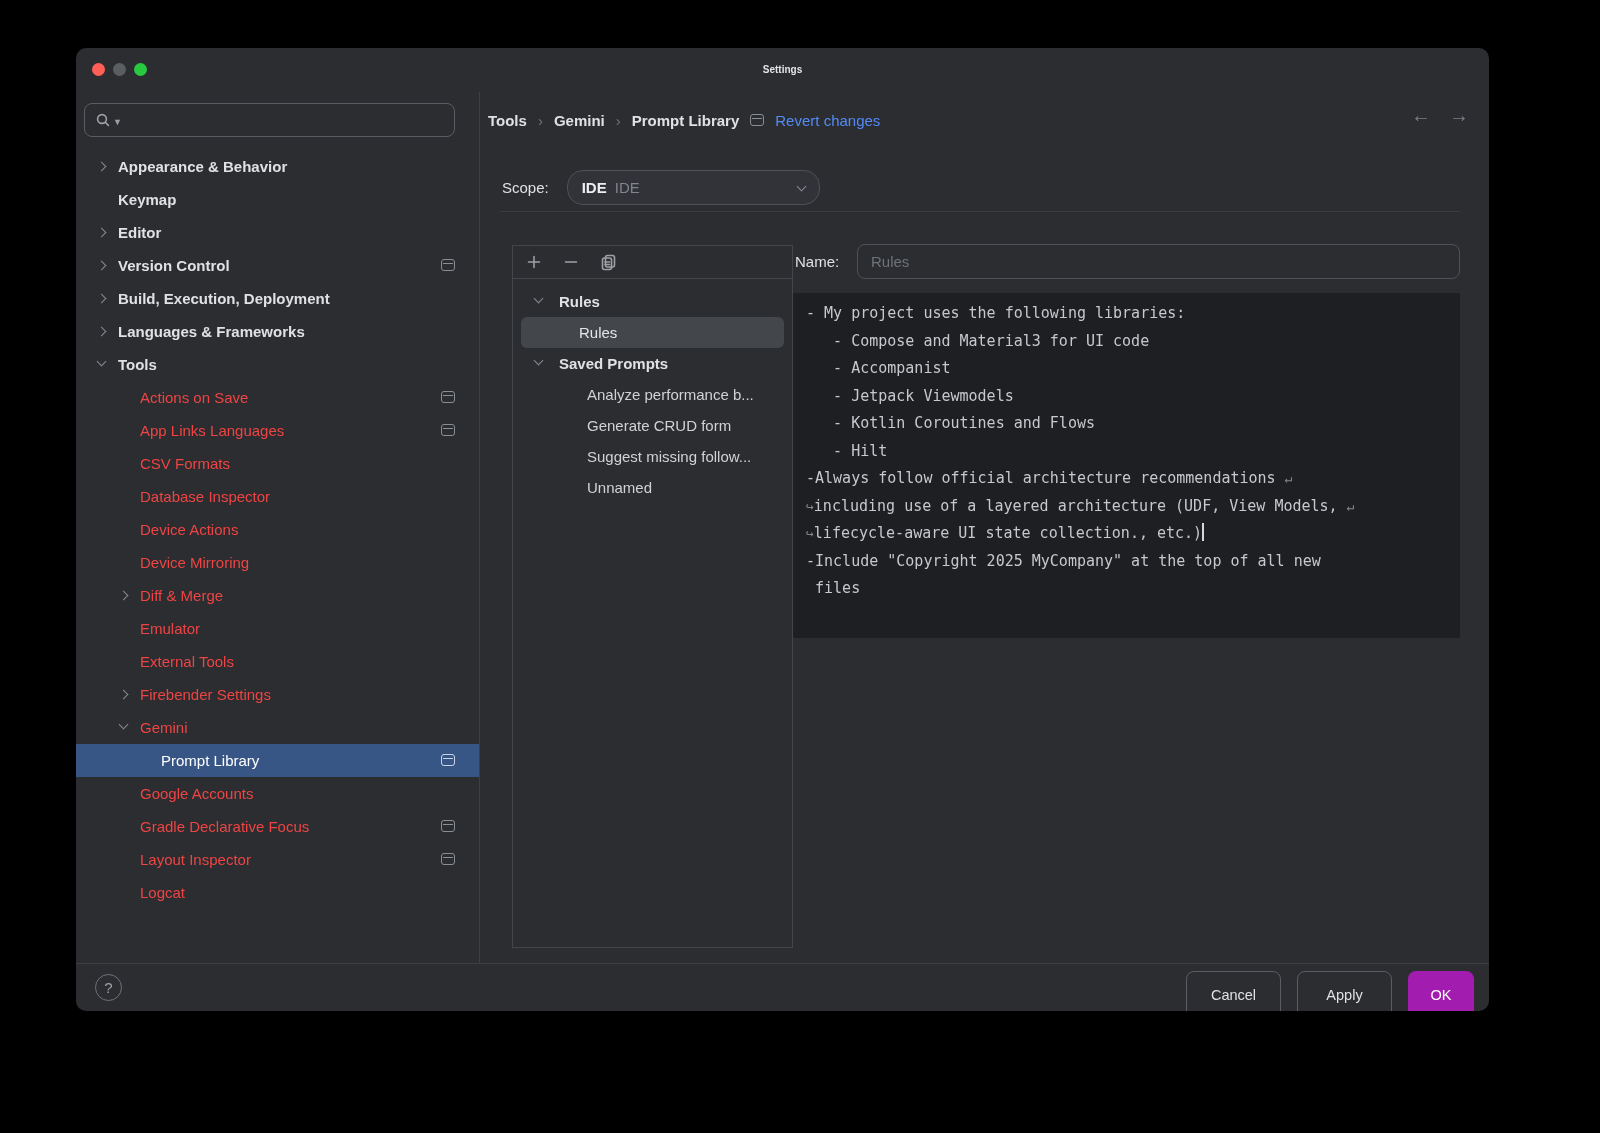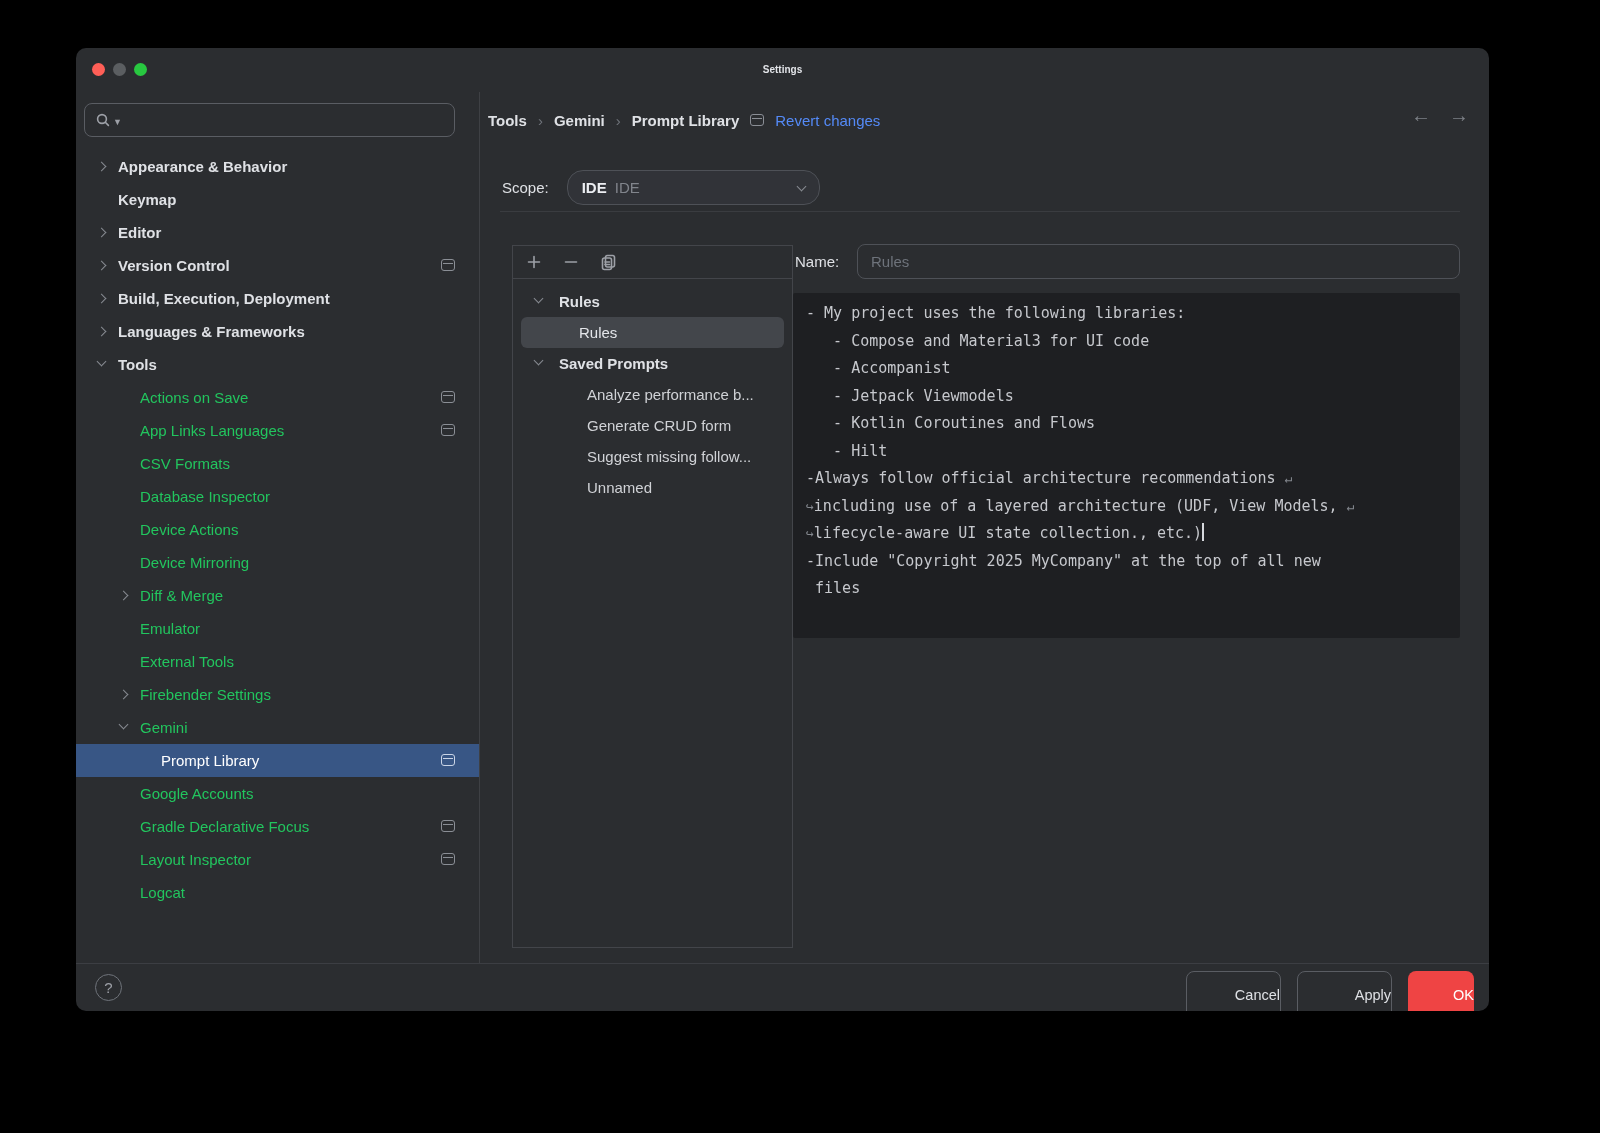--- a/index.html
+++ b/index.html
@@ -21,21 +21,21 @@
   
   .sidebar { position:absolute; left:0; top:44px; width:403px; bottom:48px; overflow:hidden; }
   .vsep { position:absolute; left:403px; top:44px; bottom:48px; width:1px; background:#3e4044; }
   .searchbox { position:absolute; left:8px; top:11px; width:371px; height:34px;
     border:1px solid #5a5d63; border-radius:8px; display:flex; align-items:center; padding:0 10px; gap:2px; }
   .searchbox svg { flex:0 0 auto; }
   .search-arrow { color:#9da0a7; font-size:9px; margin-top:3px; }
   .searchbox input { flex:1; background:transparent; border:none; outline:none; color:#dfe1e5; font-size:15px; margin-left:6px; font-family:"Liberation Sans",sans-serif; }
 
   .tree { margin-top:58px; }
-  .s-row { position:relative; height:33px; display:flex; align-items:center; color:#22c55e; cursor:default; }
+  .s-row { position:relative; height:33px; display:flex; align-items:center; color:#ef4444; cursor:default; }
   .s-row.bold { font-weight:700; color:#dfe1e5; }
   .s-row.lv1 { padding-left:42px; }
   .s-row.lv2 { padding-left:64px; }
   .s-row.lv3 { padding-left:85px; }
   .s-row.selected { background:#385685; color:#fff; }
   .chev { position:absolute; width:7px; height:7px; border-right:1.6px solid #878b91; border-bottom:1.6px solid #878b91; }
   .chev.r { transform:rotate(-45deg); }
   .chev.d { transform:rotate(45deg); margin-top:-3px; }
   .lv1 > .chev { left:22px; top:13px; }
   .lv2 > .chev { left:44px; top:13px; }
@@ -87,24 +87,24 @@
   .eline { white-space:pre; }
   .wrap { color:#84888f; font-size:13px; }
   .caret { display:inline-block; width:2px; height:18px; background:#d6d8dd; vertical-align:-3px; }
 
   
   .footer { position:absolute; left:0; right:0; bottom:0; height:48px; border-top:1px solid #3c3e43; }
   .help-btn { position:absolute; left:19px; top:10px; width:27px; height:27px; border:1.5px solid #6f737a;
     border-radius:50%; color:#9da0a7; display:flex; align-items:center; justify-content:center; font-size:15px; cursor:pointer; }
   .btns { position:absolute; right:15px; top:7px; display:flex; gap:16px; }
   .btn { height:48px; border-radius:8px; border:1px solid #5a5d63; background:transparent; color:#dfe1e5;
-    font-size:14.5px; font-family:"Liberation Sans",sans-serif; cursor:pointer;text-align:right; }
+    font-size:14.5px; font-family:"Liberation Sans",sans-serif; cursor:pointer; }
   .btn.cancel { width:95px; }
   .btn.apply { width:95px; }
-  .btn.primary { width:66px; background:#ef4444; border:none; color:#fff; }
+  .btn.primary { width:66px; background:#a21caf; border:none; color:#fff; }
 
   svg .st { stroke:#9da0a7; stroke-width:1.6; fill:none; stroke-linecap:round; }
 </style>
 </head>
 <body>
 
 <div class="window">
 
   <div class="titlebar">
     <div class="lights">

